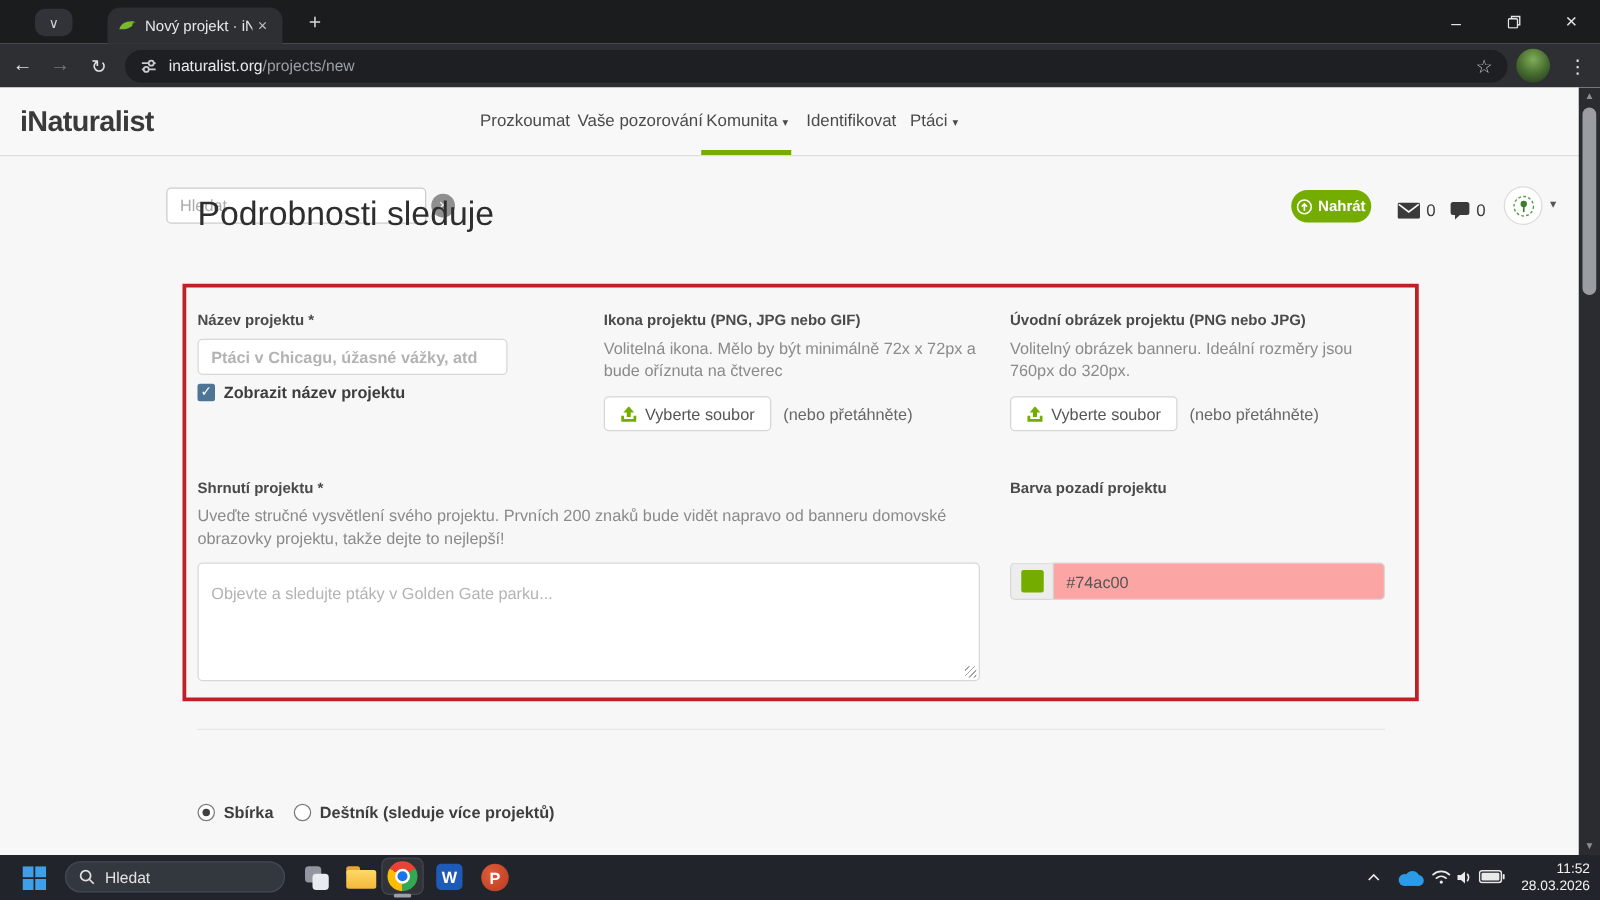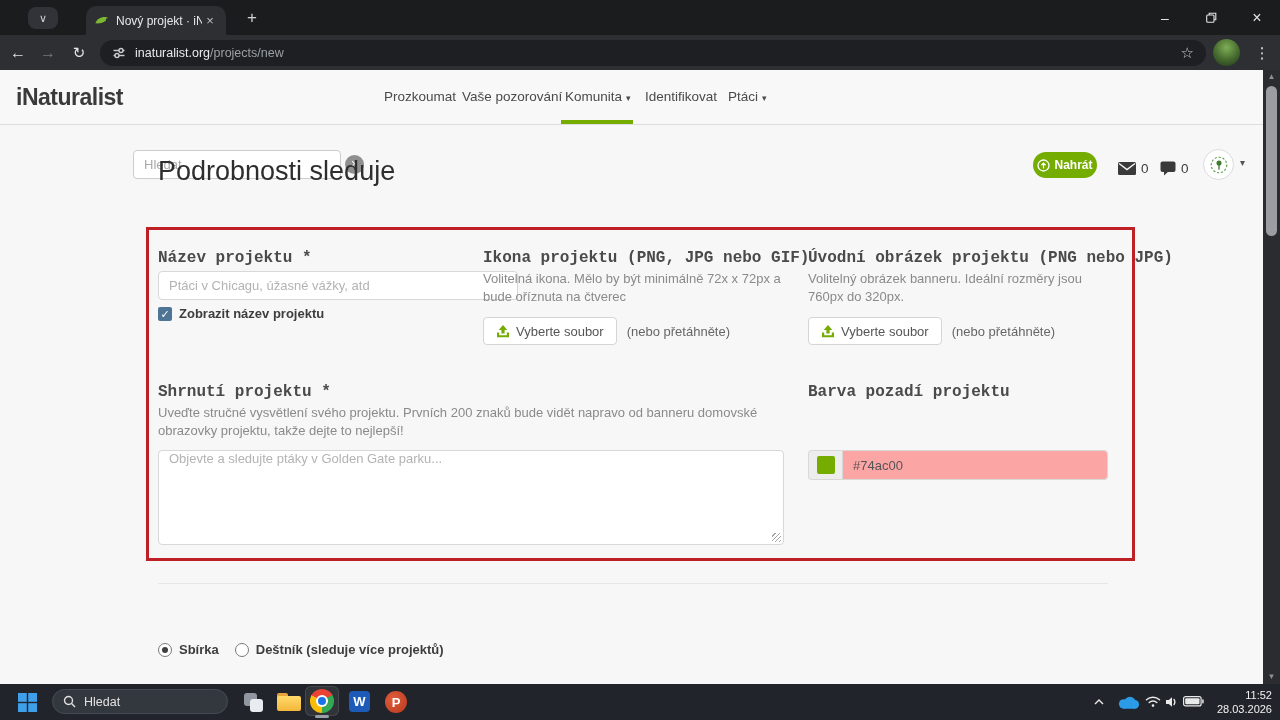--- a/index.html
+++ b/index.html
@@ -42,31 +42,31 @@
   .upload-btn { position:absolute; left:1033px; top:82px; width:64px; height:26px; border-radius:13px; background:#74ac00; color:#fff; font-size:12px; font-weight:bold; display:flex; align-items:center; justify-content:center; gap:4px; }
   .count-group { position:absolute; top:84px; height:28px; display:flex; align-items:center; gap:5px; }
   .count-num { font-size:13.5px; color:#3c3c3c; }
   .user-avatar { position:absolute; left:1203px; top:79px; width:31px; height:31px; border-radius:50%; background:#fff; border:1px solid #dcdcdc; display:flex; align-items:center; justify-content:center; }
   .user-caret { position:absolute; left:1240px; top:87px; font-size:10px; color:#555; }
   .account-button { position:absolute; left:1203px; top:79px; width:50px; height:32px; }
 
   
   .page-title { position:absolute; left:158px; top:156px; font-size:27px; font-weight:500; color:#2e2e2e; }
   .annotation-box { position:absolute; left:146px; top:227px; width:989px; height:334px; border:3px solid #bf2026; }
-  .f-label { position:absolute; font-size:16px; font-weight:bold; color:#4a4a4a; white-space:nowrap;font-family:Liberation Mono, monospace; }
+  .f-label { position:absolute; font-size:12px; font-weight:bold; color:#4a4a4a; white-space:nowrap; }
   .f-desc { position:absolute; font-size:13px; color:#8a8a8a; line-height:18px; }
   .text-input { position:absolute; height:29px; background:#fff; border:1px solid #d8d8d8; border-radius:4px; padding:0 10px; font-size:13px; color:#555; font-family:"Liberation Sans", sans-serif; }
   .text-input::placeholder { color:#b3b3b3; }
   .checkbox-row { position:absolute; left:158px; top:306px; display:flex; align-items:center; gap:7px; }
   .checkbox { width:14px; height:14px; border-radius:2px; background:#4e7496; color:#fff; font-size:11px; line-height:14px; text-align:center; }
   .cb-label { font-size:13px; font-weight:bold; color:#3d3d3d; }
   .btn-row { position:absolute; display:flex; align-items:center; gap:10px; }
   .file-btn { height:28px; padding:0 12px; background:#fff; border:1px solid #d5d5d5; border-radius:4px; font-size:13px; color:#555; display:flex; align-items:center; gap:6px; }
   .drag-hint { font-size:13px; color:#666; }
-  .summary-textarea { position:absolute; left:158px; top:450px; width:626px; height:95px; background:#fff; border:1px solid #d8d8d8; border-radius:4px; padding:0 10px; font-size:13px; color:#be185d; font-family:"Liberation Sans", sans-serif; resize:none; }
+  .summary-textarea { position:absolute; left:158px; top:450px; width:626px; height:95px; background:#fff; border:1px solid #d8d8d8; border-radius:4px; padding:16px 10px; font-size:13px; color:#be185d; font-family:"Liberation Sans", sans-serif; resize:none; }
   .summary-textarea::placeholder { color:#b3b3b3; }
   .resize-handle { position:absolute; left:772px; top:533px; width:9px; height:9px; background:repeating-linear-gradient(135deg, transparent 0 2px, #a5a5a5 2px 3px); }
   .color-group { position:absolute; left:808px; top:450px; width:300px; height:30px; display:flex; }
   .swatch-cell { width:34px; height:30px; background:#ededed; border:1px solid #d8d8d8; border-right:none; border-radius:4px 0 0 4px; display:flex; align-items:center; justify-content:center; }
   .swatch { width:18px; height:18px; border-radius:2px; background:#74ac00; }
   .color-input { flex:1; height:30px; background:#fca5a5; border:1px solid #d8d8d8; border-radius:0 4px 4px 0; padding:0 10px; font-size:13px; color:#555; font-family:"Liberation Sans", sans-serif; }
   .divider { position:absolute; left:158px; top:583px; width:950px; height:1px; background:#e6e6e6; }
   .type-title { position:absolute; left:158px; top:603px; font-size:27px; font-weight:500; color:#2e2e2e; }
   .radio-row { position:absolute; left:158px; top:642px; display:flex; align-items:center; gap:16px; }
   .radio-opt { display:flex; align-items:center; gap:7px; }
@@ -208,21 +208,21 @@
         </svg>
     </div>
     <span class="user-caret">▾</span>
     <a class="account-button" style="background:transparent;"></a>
   </div>
 
   <h1 class="page-title">Podrobnosti sleduje</h1>
   <div class="annotation-box"></div>
 
   <div class="f-label" style="left:158px; top:249px;">Název projektu *</div>
-  <input class="text-input" style="left: 158px; top: 271px; width: 360px;" placeholder="Ptáci v Chicagu, úžasné vážky, atd">
+  <input class="text-input" style="left: 158px; top: 271px; width: 248px; font-weight: bold;" placeholder="Ptáci v Chicagu, úžasné vážky, atd">
   <div class="checkbox-row">
     <span class="checkbox"><span>✓</span></span>
     <span class="cb-label">Zobrazit název projektu</span>
   </div>
 
   <div class="f-label" style="left:483px; top:249px;">Ikona projektu (PNG, JPG nebo GIF)</div>
   <div class="f-desc" style="left:483px; top:270px; width:300px;">Volitelná ikona. Mělo by být minimálně 72x x 72px a bude oříznuta na čtverec</div>
   <div class="btn-row" style="left:483px; top:317px;">
     <div class="file-btn">
       <span style="display:flex;">

